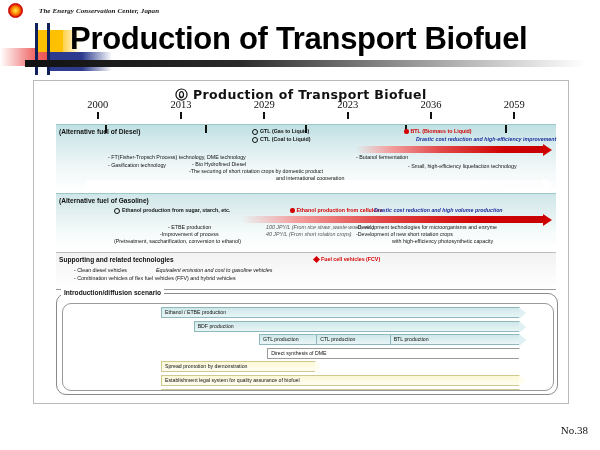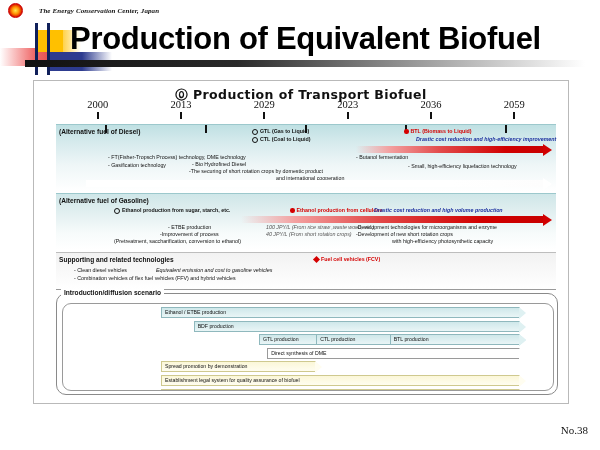--- a/index.html
+++ b/index.html
@@ -85,21 +85,21 @@
 
 <div class="title-wrap">
   <div class="deco-red"></div>
   <div class="deco-yellow"></div>
   <div class="deco-yellow2"></div>
   <div class="deco-blue"></div>
   <div class="deco-blue2"></div>
   <div class="deco-vline1"></div>
   <div class="deco-vline2"></div>
   <div class="deco-bar"></div>
-  <div class="title-text">Production of Equivalent Biofuel</div>
+  <div class="title-text">Production of Transport Biofuel</div>
 </div>
 
 <div class="chart">
   <div class="chart-title">⓪ Production of Transport Biofuel</div>
 
   <div class="tl" id="tl">
       <div class="tl-year" style="left: 41.6667px;">2000</div>
       <div class="tick" style="left: 41.6667px; top: 13px;"></div>
       <div class="tl-year" style="left: 125px;">2013</div>
       <div class="tick" style="left: 125px; top: 13px;"></div>

